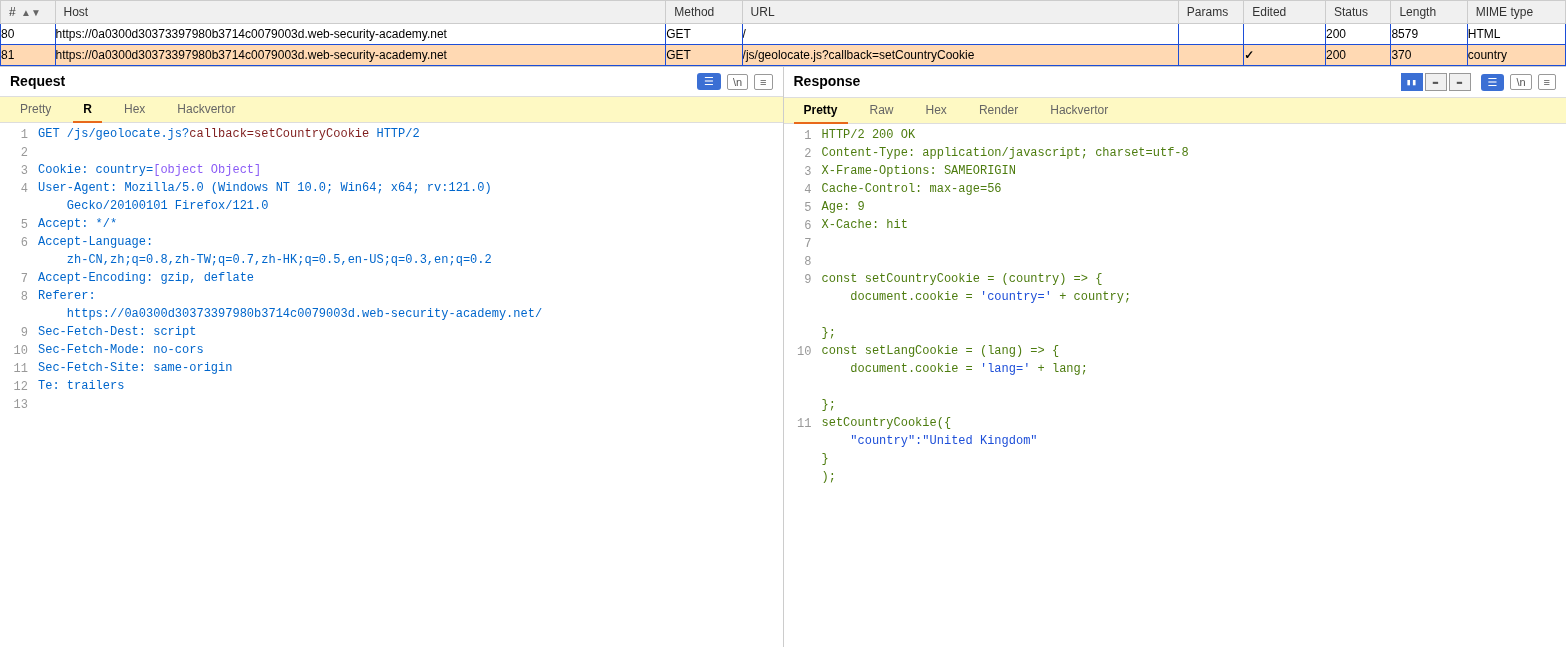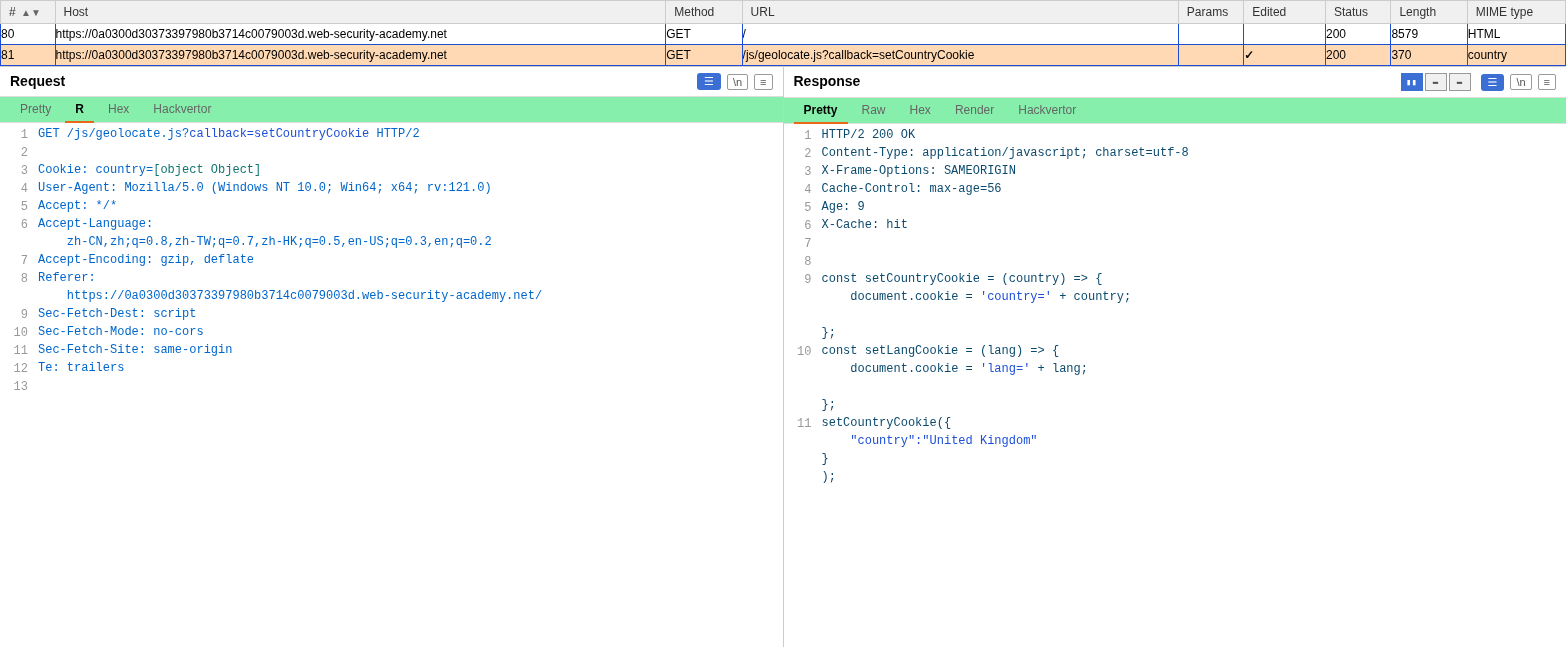--- a/index.html
+++ b/index.html
@@ -100,22 +100,22 @@
       cursor: pointer;
       font-family: Arial, sans-serif;
     }
 
     
     .tabs {
       display: flex;
       align-items: center;
       padding: 0 10px;
       border-bottom: 1px solid #ddd;
-      background: #86efac;
-      gap: 4px;
+      background: #fef9c3;
+      gap: 12px;
     }
     .tab {
       font-family: Arial, sans-serif;
       font-size: 12px;
       color: #666;
       padding: 5px 10px;
       cursor: pointer;
       border-bottom: 2px solid transparent;
       margin-bottom: -1px;
     }
@@ -150,24 +150,24 @@
     .line-content {
       font-family: 'Courier New', Courier, monospace;
       font-size: 12px;
       white-space: pre-wrap;
       word-break: break-all;
       flex: 1;
     }
 
     
     .c-blue { color: #0066cc; }
-    .c-orange { color: #1d4ed8; }
-    .c-red { color: #0f766e; }
+    .c-orange { color: #7f1d1d; }
+    .c-red { color: #8b5cf6; }
     .c-green { color: #1d4ed8; }
-    .c-black { color: #0c4a6e; text-align: right; }
+    .c-black { color: #4d7c0f; text-align: right; }
 
     
     .view-icons {
       display: flex;
       gap: 2px;
       margin-right: 4px;
     }
     .view-icon {
       width: 22px;
       height: 18px;
@@ -268,20 +268,24 @@
         </div>
         <div class="code-line">
           <span class="line-num">3</span>
           <span class="line-content"><span class="c-blue">Cookie: country=</span><span class="c-red">[object Object]</span></span>
         </div>
         <div class="code-line">
           <span class="line-num">4</span>
           <span class="line-content"><span class="c-blue">User-Agent: Mozilla/5.0 (Windows NT 10.0; Win64; x64; rv:121.0)</span></span>
         </div>
         <div class="code-line">
+          <span class="line-num"></span>
+          <span class="line-content"><span class="c-blue">    Gecko/20100101 Firefox/121.0</span></span>
+        </div>
+        <div class="code-line">
           <span class="line-num">5</span>
           <span class="line-content"><span class="c-blue">Accept: */*</span></span>
         </div>
         <div class="code-line">
           <span class="line-num">6</span>
           <span class="line-content"><span class="c-blue">Accept-Language:</span></span>
         </div>
         <div class="code-line">
           <span class="line-num"></span>
           <span class="line-content"><span class="c-blue">    zh-CN,zh;q=0.8,zh-TW;q=0.7,zh-HK;q=0.5,en-US;q=0.3,en;q=0.2</span></span>

